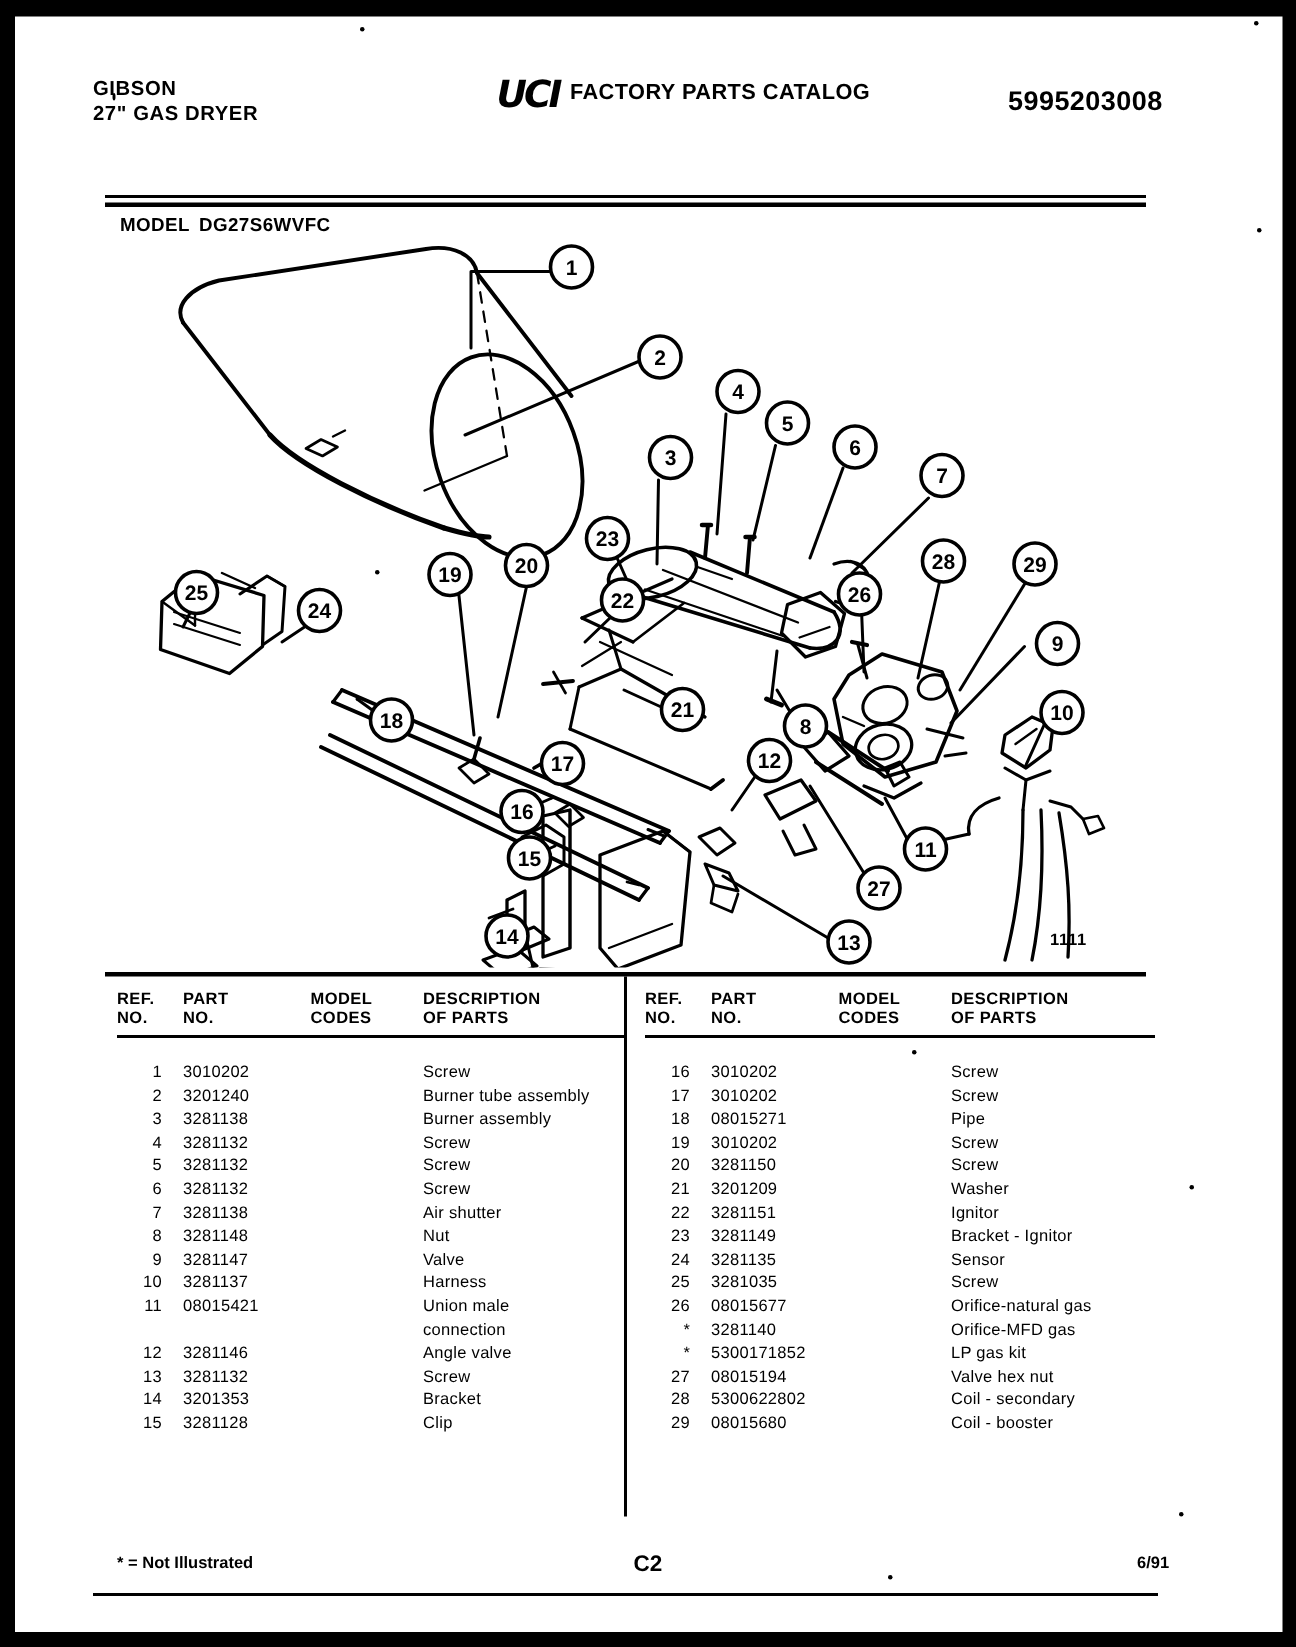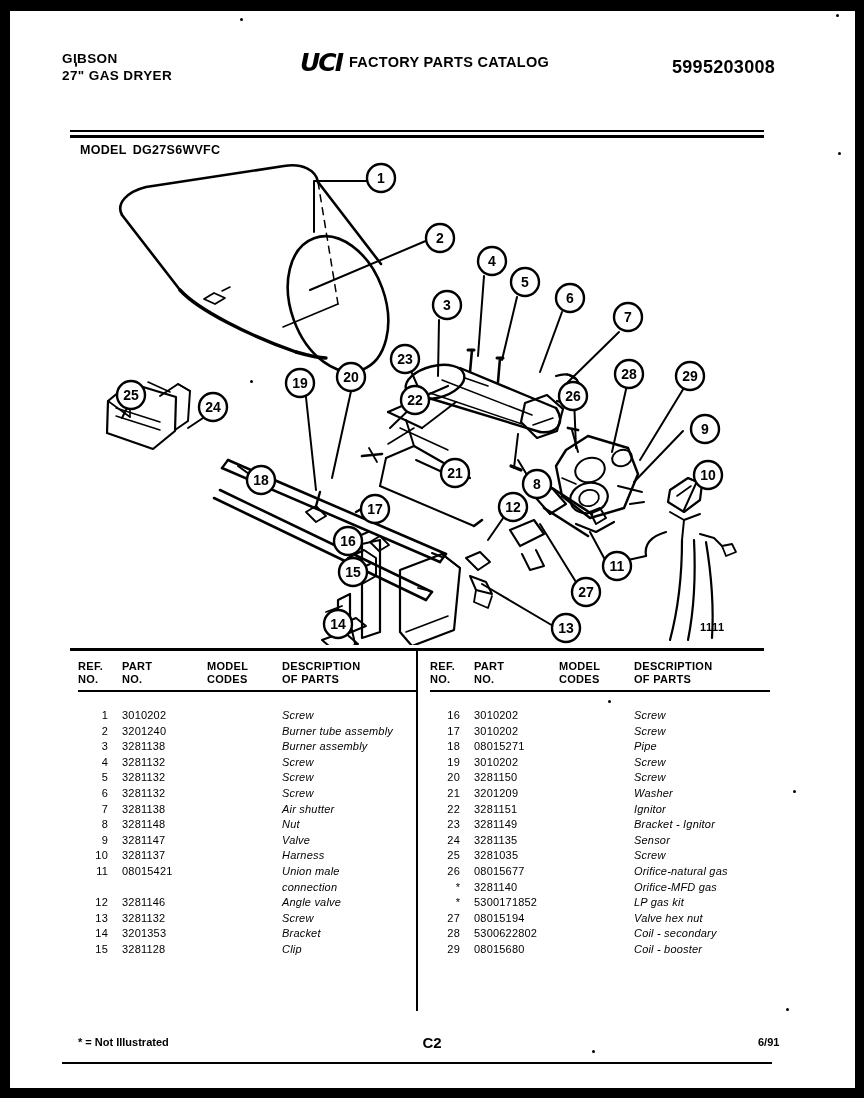--- a/index.html
+++ b/index.html
@@ -27,20 +27,21 @@
   }
   .hdr-brand div{white-space:nowrap;}
   .hdr-center{
     position:absolute;left:300px;top:50px;
     display:flex;align-items:center;gap:7px;
   }
   .uci-logo{
     font-size:25px;font-weight:bold;font-style:italic;
     letter-spacing:-2px;line-height:25px;
     font-family:"DejaVu Sans",sans-serif;
+    margin-left:31px;
   }
   .hdr-catalog{
     font-size:14.5px;font-weight:bold;letter-spacing:.3px;
     line-height:25px;
   }
   .hdr-number{
     position:absolute;left:672px;top:57px;
     font-size:18px;font-weight:bold;letter-spacing:.3px;
   }
 
@@ -81,21 +82,21 @@
   .phead .c4{flex:1;}
   .phead .l2{display:block;}
 
   .phead-rule{margin-top:4px;height:2px;background:#000;width:100%;}
 
   .prows{margin-top:16px;font-size:11px;line-height:15.6px;letter-spacing:.2px;}
   .prow{display:flex;}
   .prow .c1{width:44px;text-align:right;padding-right:14px;box-sizing:border-box;}
   .prow .c2{width:85px;}
   .prow .c3{width:75px;}
-  .prow .c4{flex:1;font-style:italic;}
+  .prow .c4{flex:1;}
   .prow.cont .c1,.prow.cont .c2{visibility:hidden;}
   .prow.star .c1{letter-spacing:0;}
 
   
   .foot-note{position:absolute;left:78px;top:1036px;font-size:11px;font-weight:bold;}
   .foot-page{position:absolute;left:0;top:1034px;width:864px;text-align:center;
              font-size:15px;font-weight:bold;}
   .foot-date{position:absolute;left:724px;top:1036px;font-size:11px;font-weight:bold;padding-left:34px;}
   .rule-bottom{position:absolute;left:62px;top:1062px;width:710px;height:2px;background:#000;}
 

